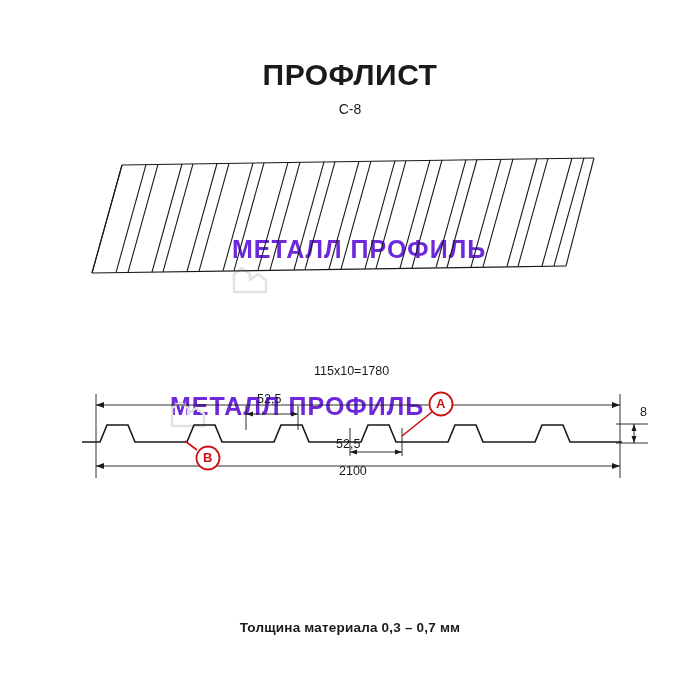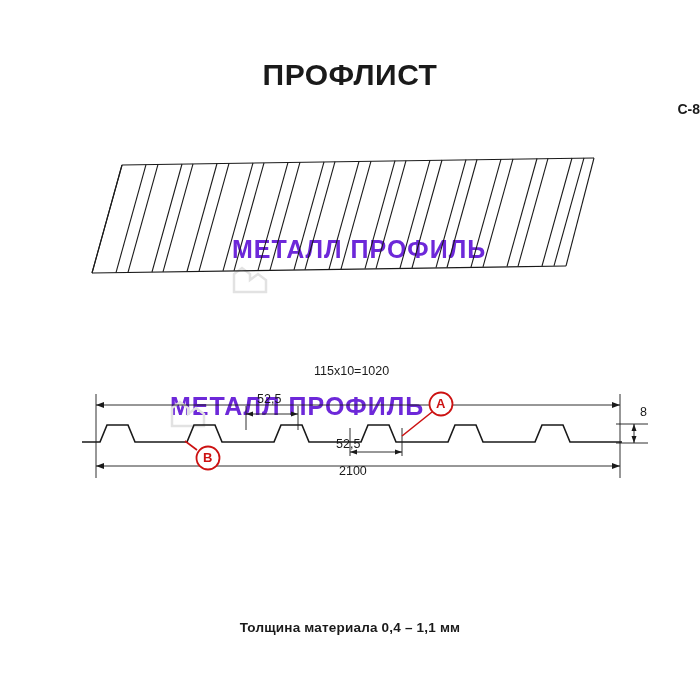--- a/index.html
+++ b/index.html
@@ -29,23 +29,23 @@
     font-size: 30px;
     font-weight: bold;
     letter-spacing: 0.5px;
     color: #1a1a1a;
   }
   .subtitle {
     position: absolute;
     top: 101px;
     left: 0;
     width: 700px;
-    text-align: right;
+    text-align: center;
     font-size: 14px;
-    font-weight: bold;
+    font-weight: normal;
     color: #1a1a1a;
   }
   .footer-note {
     position: absolute;
     top: 620px;
     left: 0;
     width: 700px;
     text-align: center;
     font-size: 13.5px;
     font-weight: bold;
@@ -193,29 +193,29 @@
 
       <g stroke="#cc1111" stroke-width="1.6" fill="none">
         <line x1="432" y1="412" x2="402" y2="436"></line>
         <line x1="197" y1="450" x2="185" y2="441"></line>
       </g>
       <circle cx="441" cy="404" r="11.5" fill="#ffffff" stroke="#cc1111" stroke-width="1.8"></circle>
       <circle cx="208" cy="458" r="11.5" fill="#ffffff" stroke="#cc1111" stroke-width="1.8"></circle>
     </svg>
   </div>
 
-  <div style="position:absolute; left:314px; top:364px; font-size:12.5px;">115x10=1020</div>
+  <div style="position:absolute; left:314px; top:364px; font-size:12.5px;">115x10=1780</div>
 
   <div style="position:absolute; left:257px; top:392px; font-size:12.5px;">52,5</div>
 
   <div style="position:absolute; left:336px; top:437px; font-size:12.5px;">52,5</div>
 
   <div style="position:absolute; left:339px; top:464px; font-size:12.5px;">2100</div>
 
   <div style="position:absolute; left:640px; top:405px; font-size:12.5px;">8</div>
 
   <div style="position:absolute; left:436px; top:396px; font-size:13px; font-weight:bold; color:#cc1111;">A</div>
 
   <div style="position:absolute; left:203px; top:450px; font-size:13px; font-weight:bold; color:#cc1111;">B</div>
 
-  <div class="footer-note">Толщина материала 0,4 – 1,1 мм</div>
+  <div class="footer-note">Толщина материала 0,3 – 0,7 мм</div>
 
 </div>
 
 </body></html>

